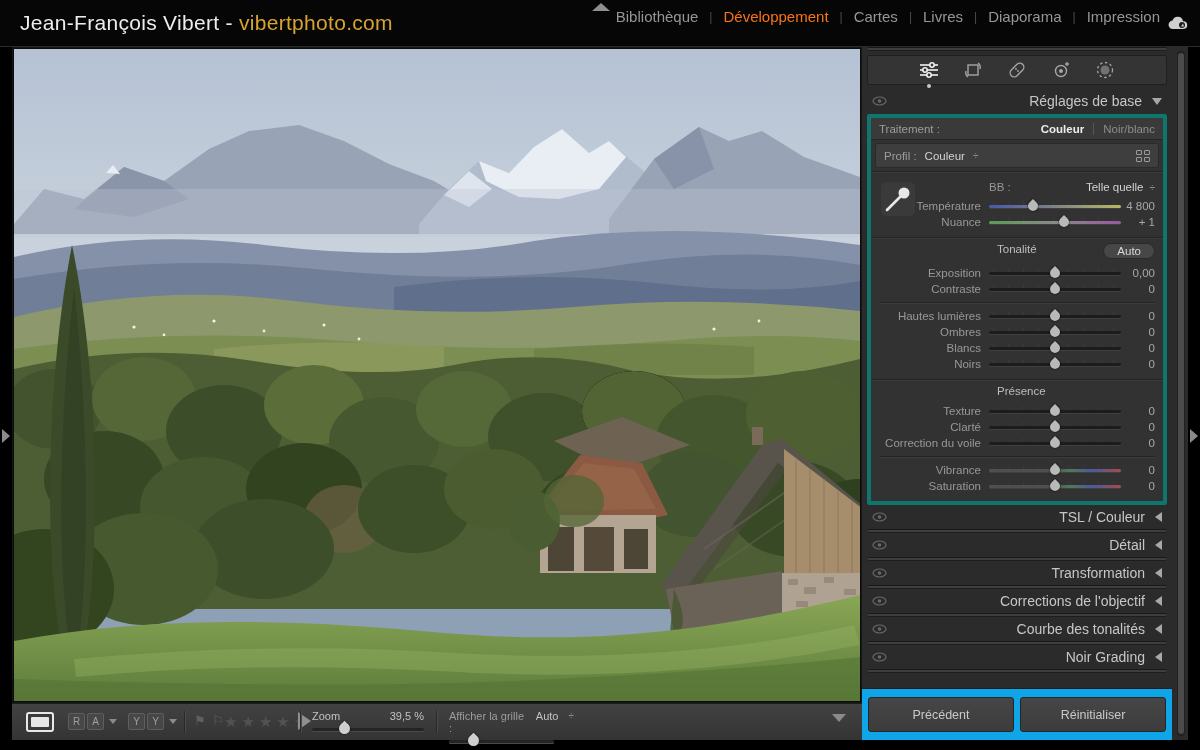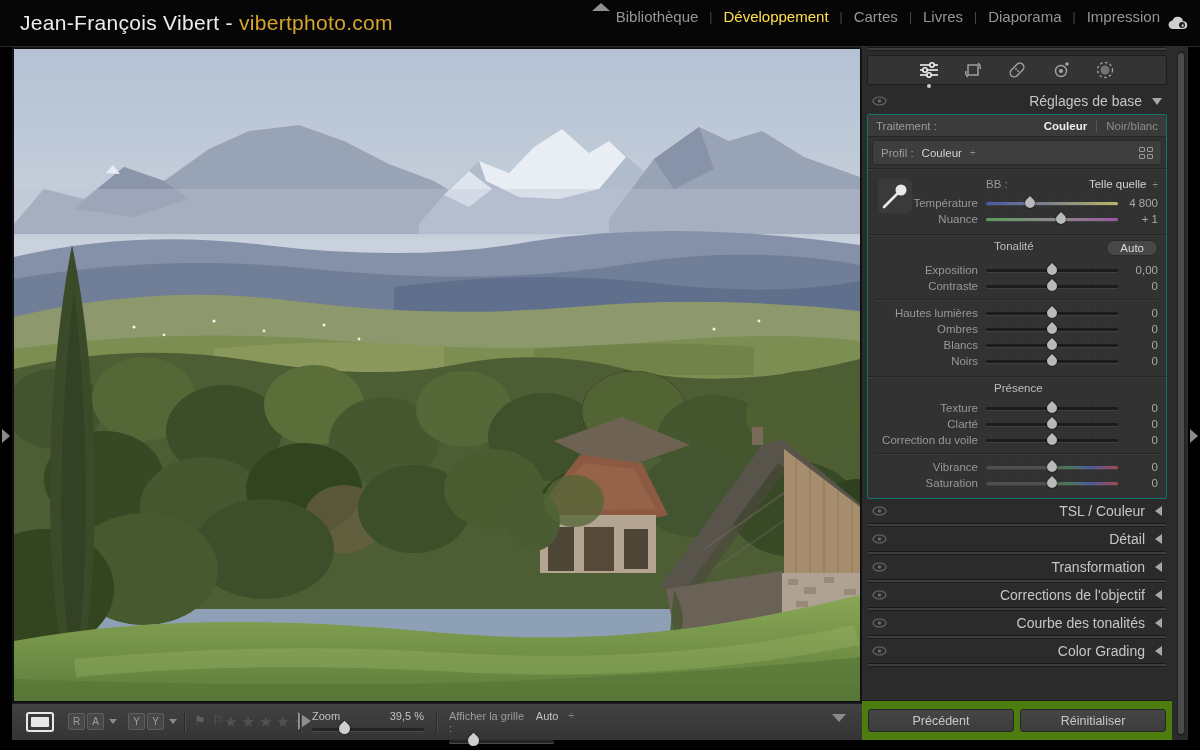--- a/index.html
+++ b/index.html
@@ -12,21 +12,21 @@
   #top-collapse { position:absolute; left:592px; top:3px; width:0; height:0;
                   border-left:9px solid transparent; border-right:9px solid transparent;
                   border-bottom:8px solid #8f8f8f; cursor:pointer; }
   #identity { position:absolute; left:20px; top:11px; font-size:21px; color:#ededed;
               letter-spacing:.3px; white-space:nowrap; }
   #identity .site { color:#d7a52f; }
   #modules { position:absolute; right:40px; top:8px; display:flex; align-items:center;
              gap:11px; font-size:15px; color:#969696; }
   #modules .sep { color:#4c4c4c; font-size:12px; }
   #modules .module { cursor:pointer; }
-  #modules .module.active { color:#fde047; }
+  #modules .module.active { color:#f97316; }
   #cloud { position:absolute; right:12px; top:16px; cursor:pointer; }
 
   
   #left-strip  { position:absolute; left:0; top:47px; width:12px; height:693px; background:#000; }
   #right-strip { position:absolute; left:1188px; top:47px; width:12px; height:693px; background:#000; }
   #bottom-strip{ position:absolute; left:0; top:740px; width:1200px; height:10px; background:#000; }
   .edge-arrow-r { position:absolute; width:0; height:0; border-top:7px solid transparent;
                   border-bottom:7px solid transparent; border-left:8px solid #8a8a8a; cursor:pointer; }
 
   
@@ -93,21 +93,21 @@
   .eye-toggle svg { display:block; }
 
   #tool-strip { margin:4px 5px 3px 5px; height:30px; background:#343434;
                 border:1px solid #1f1f1f; border-radius:2px; display:flex;
                 align-items:center; justify-content:center; gap:22px; position:relative; }
   .tool { width:22px; height:22px; display:flex; align-items:center; justify-content:center;
           cursor:pointer; position:relative; }
   .tool.active::after { content:""; position:absolute; left:9px; bottom:-7px; width:4px; height:4px;
                         border-radius:50%; background:#c9c9c9; }
 
-  #basic-panel { margin:0 5px; background:#323232; border:1px solid #0f766e; border-radius:2px; }
+  #basic-panel { margin:0 5px; background:#323232; border:4px solid #0f766e; border-radius:2px; }
   .row-treatment { height:22px; background:#3a3a3a; border-bottom:1px solid #262626;
                    display:flex; align-items:center; padding:0 8px; font-size:11.5px; }
   .row-treatment .opt-sel { margin-left:auto; color:#ececec; font-weight:bold; cursor:pointer; }
   .row-treatment .opt-div { width:1px; height:12px; background:#555; margin:0 9px; }
   .row-treatment .opt { color:#8d8d8d; cursor:pointer; }
   .row-profile { height:25px; margin:3px 4px; background:#3e3e3e; border:1px solid #2a2a2a;
                  border-radius:3px; display:flex; align-items:center; padding:0 8px; gap:8px; }
   .row-profile .pval { color:#d2d2d2; cursor:pointer; }
   .grid-icon { margin-left:auto; display:grid; grid-template-columns:6px 6px; gap:2px; cursor:pointer; }
   .grid-icon span { width:6px; height:5px; border:1px solid #9a9a9a; border-radius:1px; }
@@ -136,22 +136,22 @@
   .sub-sep { height:1px; background:#242424; box-shadow:0 1px 0 #3c3c3c; margin:5px 0; }
 
   #wb-sec { padding-top:4px; }
   #wb-head { display:flex; align-items:center; height:22px; }
   #wb-label { margin-left:110px; color:#989898; }
   #wb-value { margin-left:auto; color:#d2d2d2; cursor:pointer; }
   #dropper { position:absolute; left:10px; top:10px; width:34px; height:34px; cursor:pointer; }
 
   .cpanel { display:flex; align-items:center; height:24px; padding:0 10px; cursor:pointer; }
   .cpanel .lbl { margin-left:auto; margin-right:10px; color:#c6c6c6; font-size:14px; }
-  #rp-footer { position:absolute; left:0; right:16px; bottom:0; height:40px;
-               border-top:1px solid #1c1c1c; background:#4d7c0f;
+  #rp-footer { position:absolute; left:0; right:16px; bottom:0; height:52px;
+               border-top:1px solid #1c1c1c; background:#0ea5e9;
                display:flex; gap:6px; padding:8px 6px; }
   .footer-btn { flex:1; background:linear-gradient(#464646,#3c3c3c); border:1px solid #262626;
                 border-radius:3px; color:#c9c9c9; font-size:12.5px; display:flex;
                 align-items:center; justify-content:center; cursor:pointer; }
 </style>
 </head>
 <body>
 
 <div id="top-bar">
   <div id="top-collapse"></div>
@@ -641,21 +641,21 @@
     </div>
     <div class="panel-sep"></div>
 
     <div class="cpanel">
       <span class="eye-toggle">
           <svg width="15" height="10" viewBox="0 0 15 10">
             <ellipse cx="7.5" cy="5" rx="6.5" ry="4" fill="none" stroke="#9a9a9a" stroke-width="1.2"></ellipse>
             <circle cx="7.5" cy="5" r="1.8" fill="#9a9a9a"></circle>
           </svg>
         </span>
-      <span class="lbl">Color Grading</span>
+      <span class="lbl">Noir Grading</span>
         <span class="tri-left"></span>
     </div>
     <div class="panel-sep"></div>
   </div>
 
   <div id="rp-footer">
     <div class="footer-btn">Précédent</div>
     <div class="footer-btn">Réinitialiser</div>
   </div>
 

